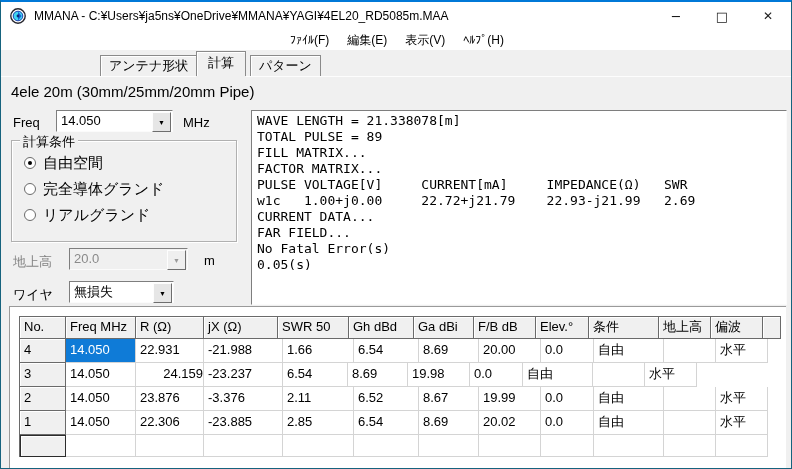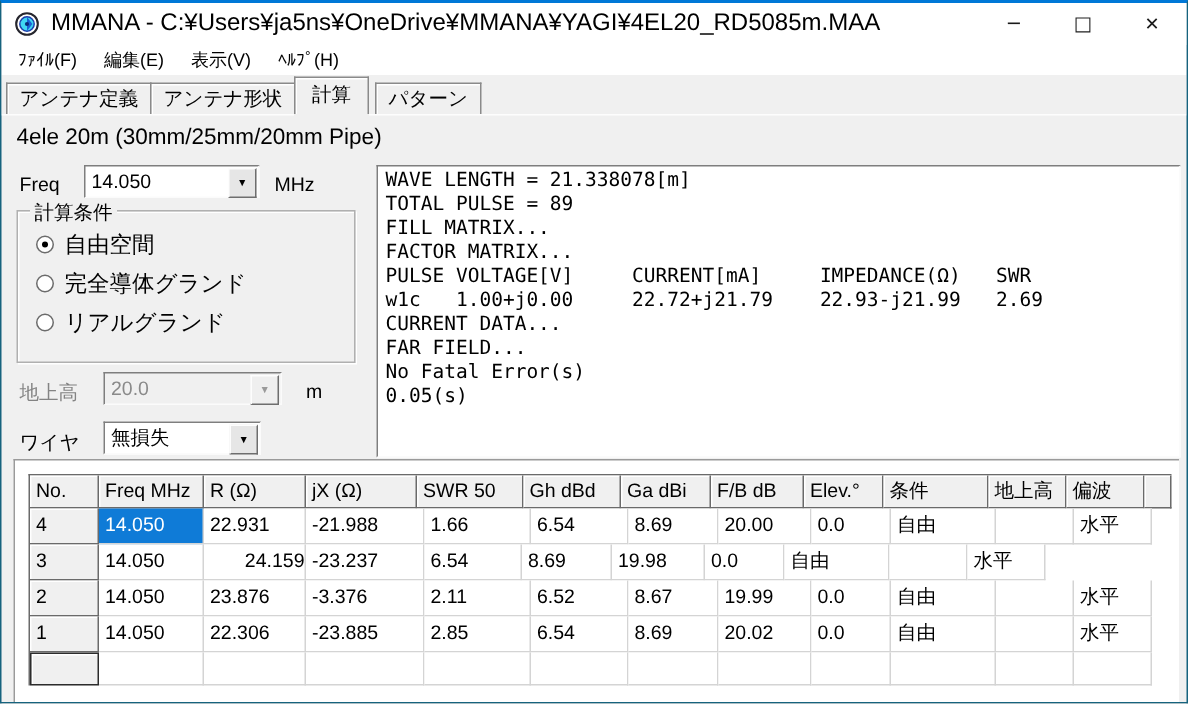--- a/index.html
+++ b/index.html
@@ -7,27 +7,27 @@
     position:relative;width:792px;height:469px;box-sizing:border-box;
     background:#f0f0f0;
     border-top:2px solid #0078d7;border-left:1px solid #16637e;
     border-right:1px solid #16637e;border-bottom:1px solid #16637e;
     font-family:"Liberation Sans","DejaVu Sans",sans-serif;color:#000;
     overflow:hidden;
   }
   
   .titlebar{position:absolute;left:0;top:0;right:0;height:28px;background:#fff;display:flex;align-items:center;}
   .app-icon{width:16px;height:16px;margin:0 8px 0 9px;flex:0 0 auto;}
-  .title-text{font-size:16px;white-space:nowrap;}
+  .title-text{font-size:12px;white-space:nowrap;}
   .winbtns{position:absolute;right:0;top:0;height:28px;display:flex;}
   .winbtn{width:46px;height:28px;display:flex;align-items:center;justify-content:center;
     font-size:13px;color:#1a1a1a;background:#fff;border:none;cursor:default;font-family:"DejaVu Sans",sans-serif;}
   .winbtn.close-btn{font-size:12px;}
   
-  .menubar{position:absolute;left:0;top:28px;right:0;height:20px;background:#fff;display:flex;align-items:center;padding-left:2px;}
+  .menubar{position:absolute;left:0;top:28px;right:0;height:20px;background:#fff;display:flex;align-items:center;padding-left:2px;justify-content:center;}
   .menu-item{font-size:12px;padding:2px 9px;white-space:nowrap;}
   
   .tabstrip{position:absolute;left:0;top:48px;right:0;height:26px;background:#f0f0f0;}
   .tab{position:absolute;bottom:0;height:20px;line-height:20px;padding:0 8px;font-size:13px;
     background:#f0f0f0;border:1px solid #8a8a8a;border-bottom:none;
     box-shadow:inset 1px 1px 0 #fff;white-space:nowrap;}
   .tab.active{height:24px;line-height:22px;z-index:3;padding:0 11px;background:#f0f0f0;
     box-shadow:inset 1px 1px 0 #fff, 0 2px 0 #f0f0f0;}
   .tabpage-line{position:absolute;left:0;top:74px;right:0;height:1px;background:#fdfdfd;}
   
@@ -89,21 +89,20 @@
   </div>
 
   <div class="menubar">
     <span class="menu-item">ﾌｧｲﾙ(F)</span>
     <span class="menu-item">編集(E)</span>
     <span class="menu-item">表示(V)</span>
     <span class="menu-item">ﾍﾙﾌﾟ(H)</span>
   </div>
 
   <div class="tabstrip">
-    <span class="tab" style="left:3px">アンテナ定義</span>
     <span class="tab" style="left:99px">アンテナ形状</span>
     <span class="tab active" style="left:195px">計算</span>
     <span class="tab" style="left:249px">パターン</span>
   </div>
   <div class="tabpage-line"></div>
 
   <div class="heading">4ele 20m (30mm/25mm/20mm Pipe)</div>
 
   <span class="lbl" style="left:12px;top:113px">Freq</span>
   <div class="combo" style="left:55px;top:108px;width:117px">

